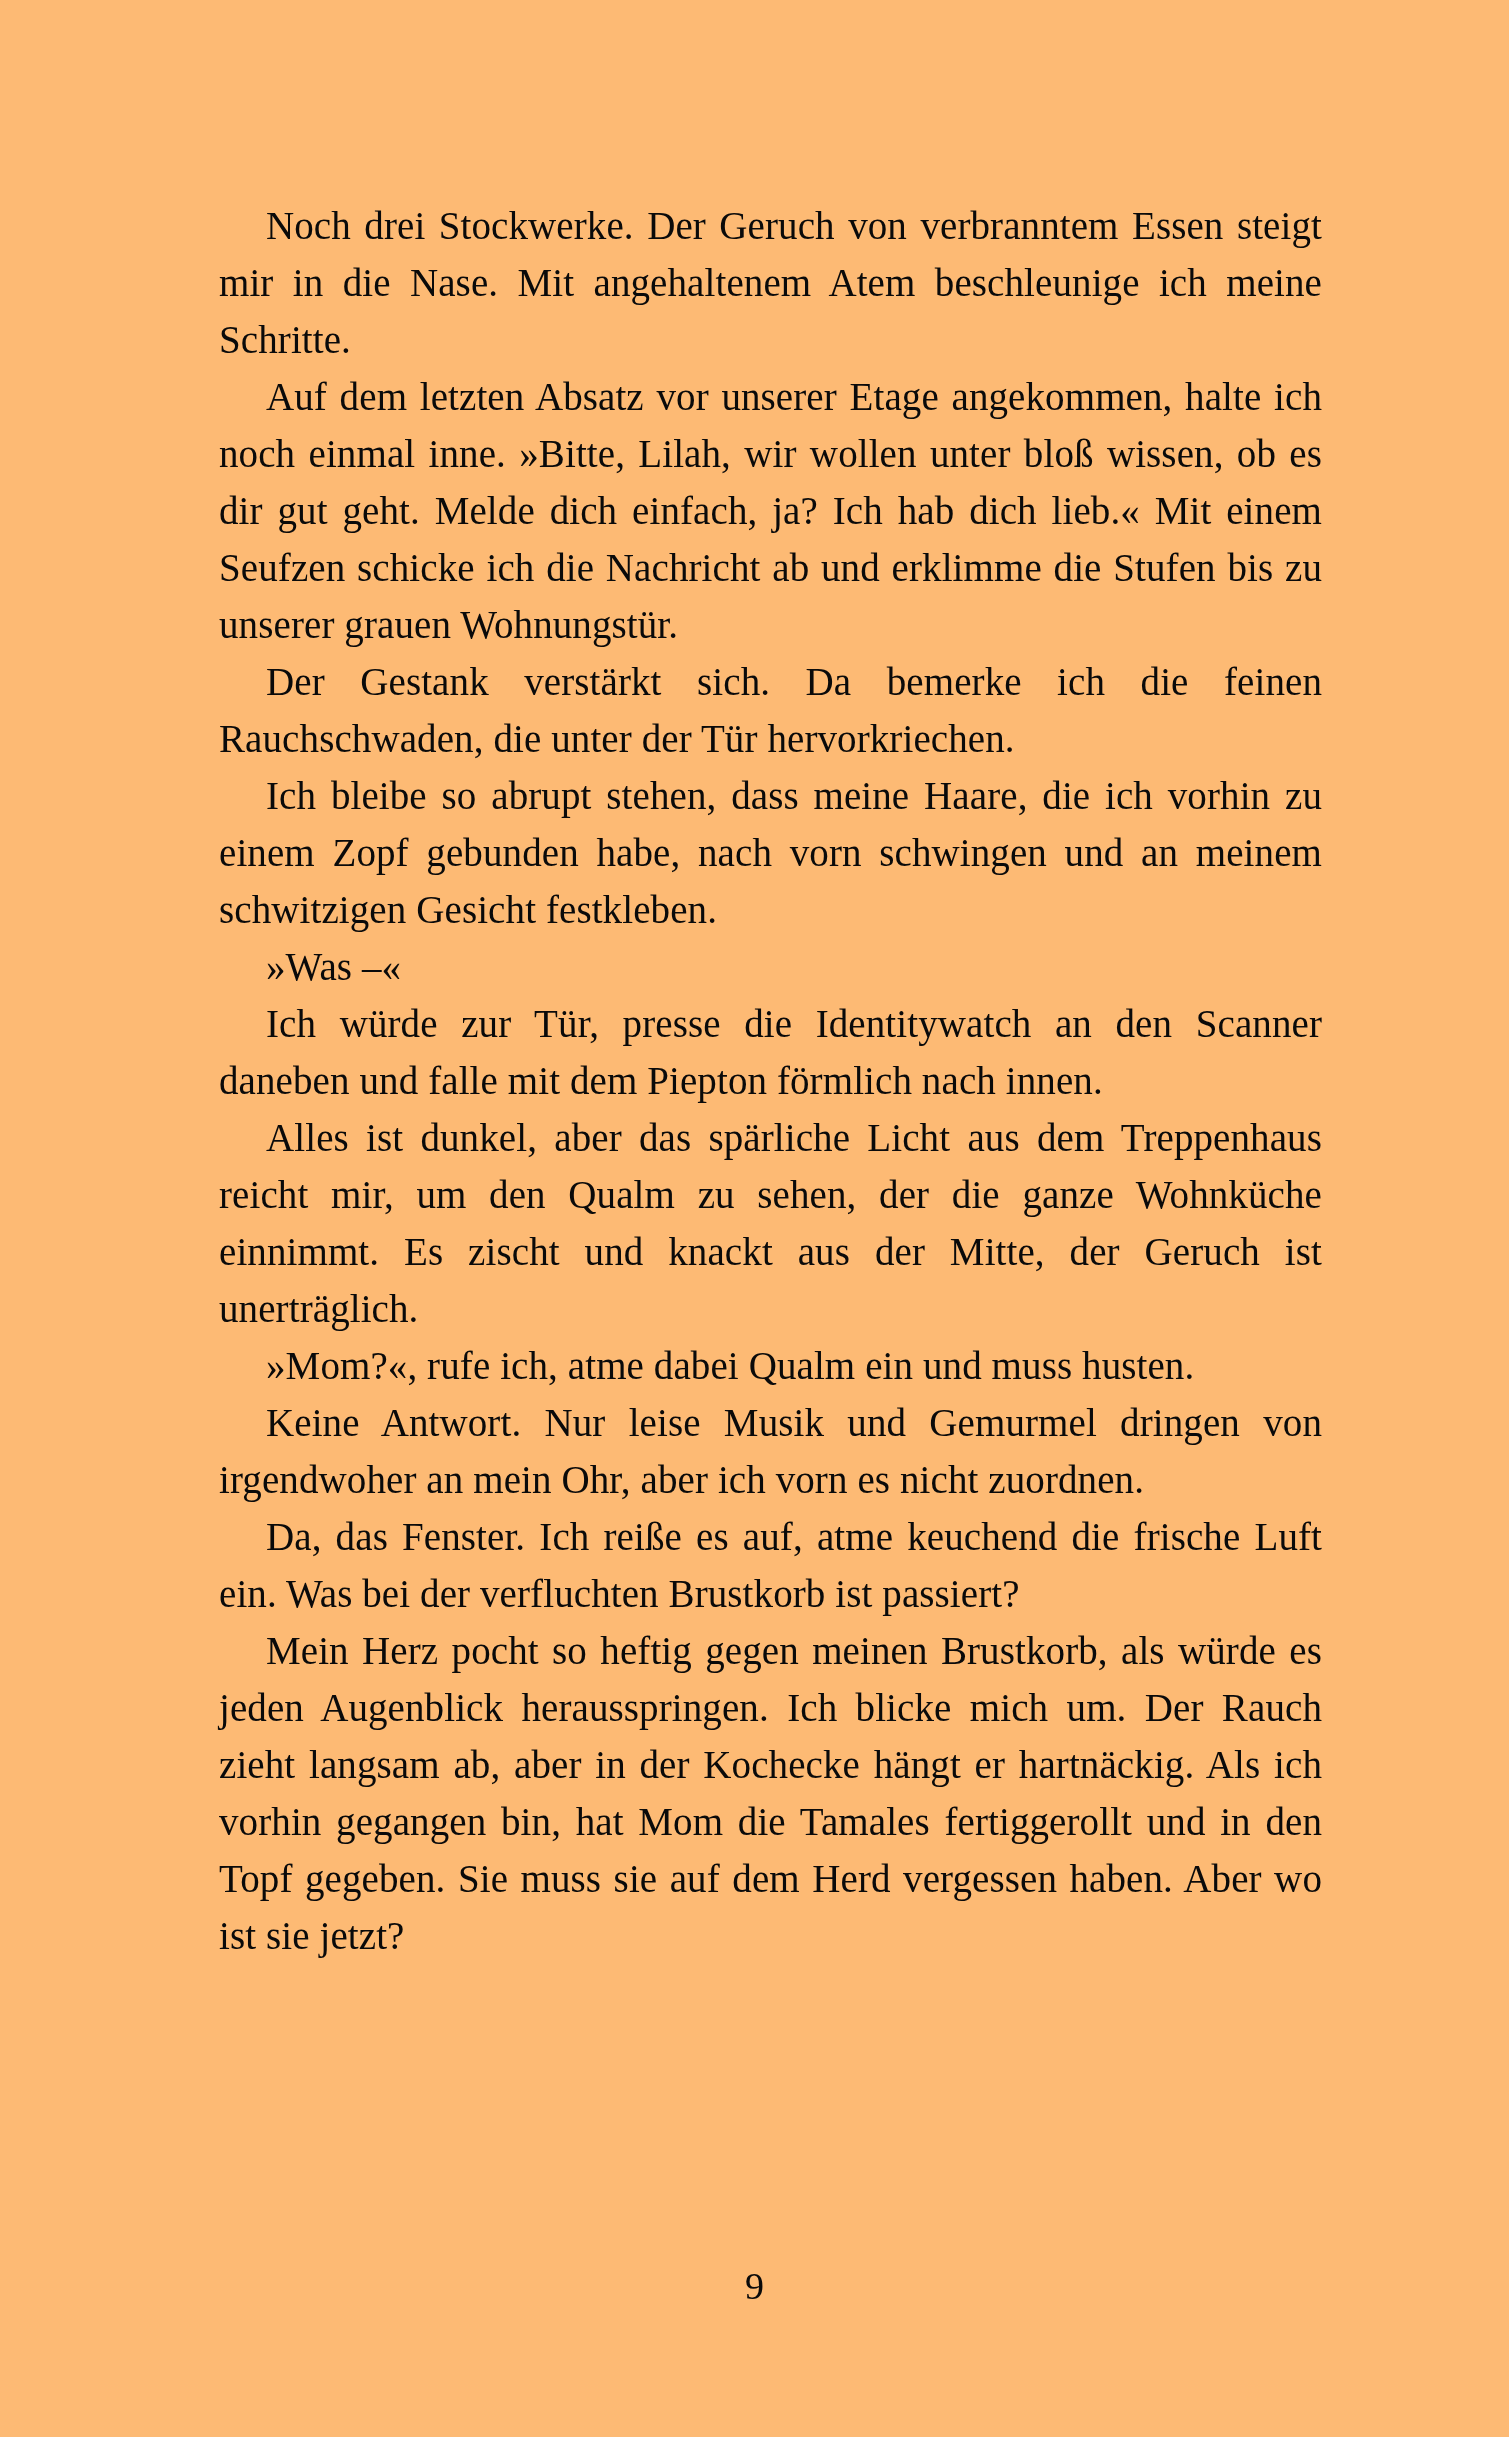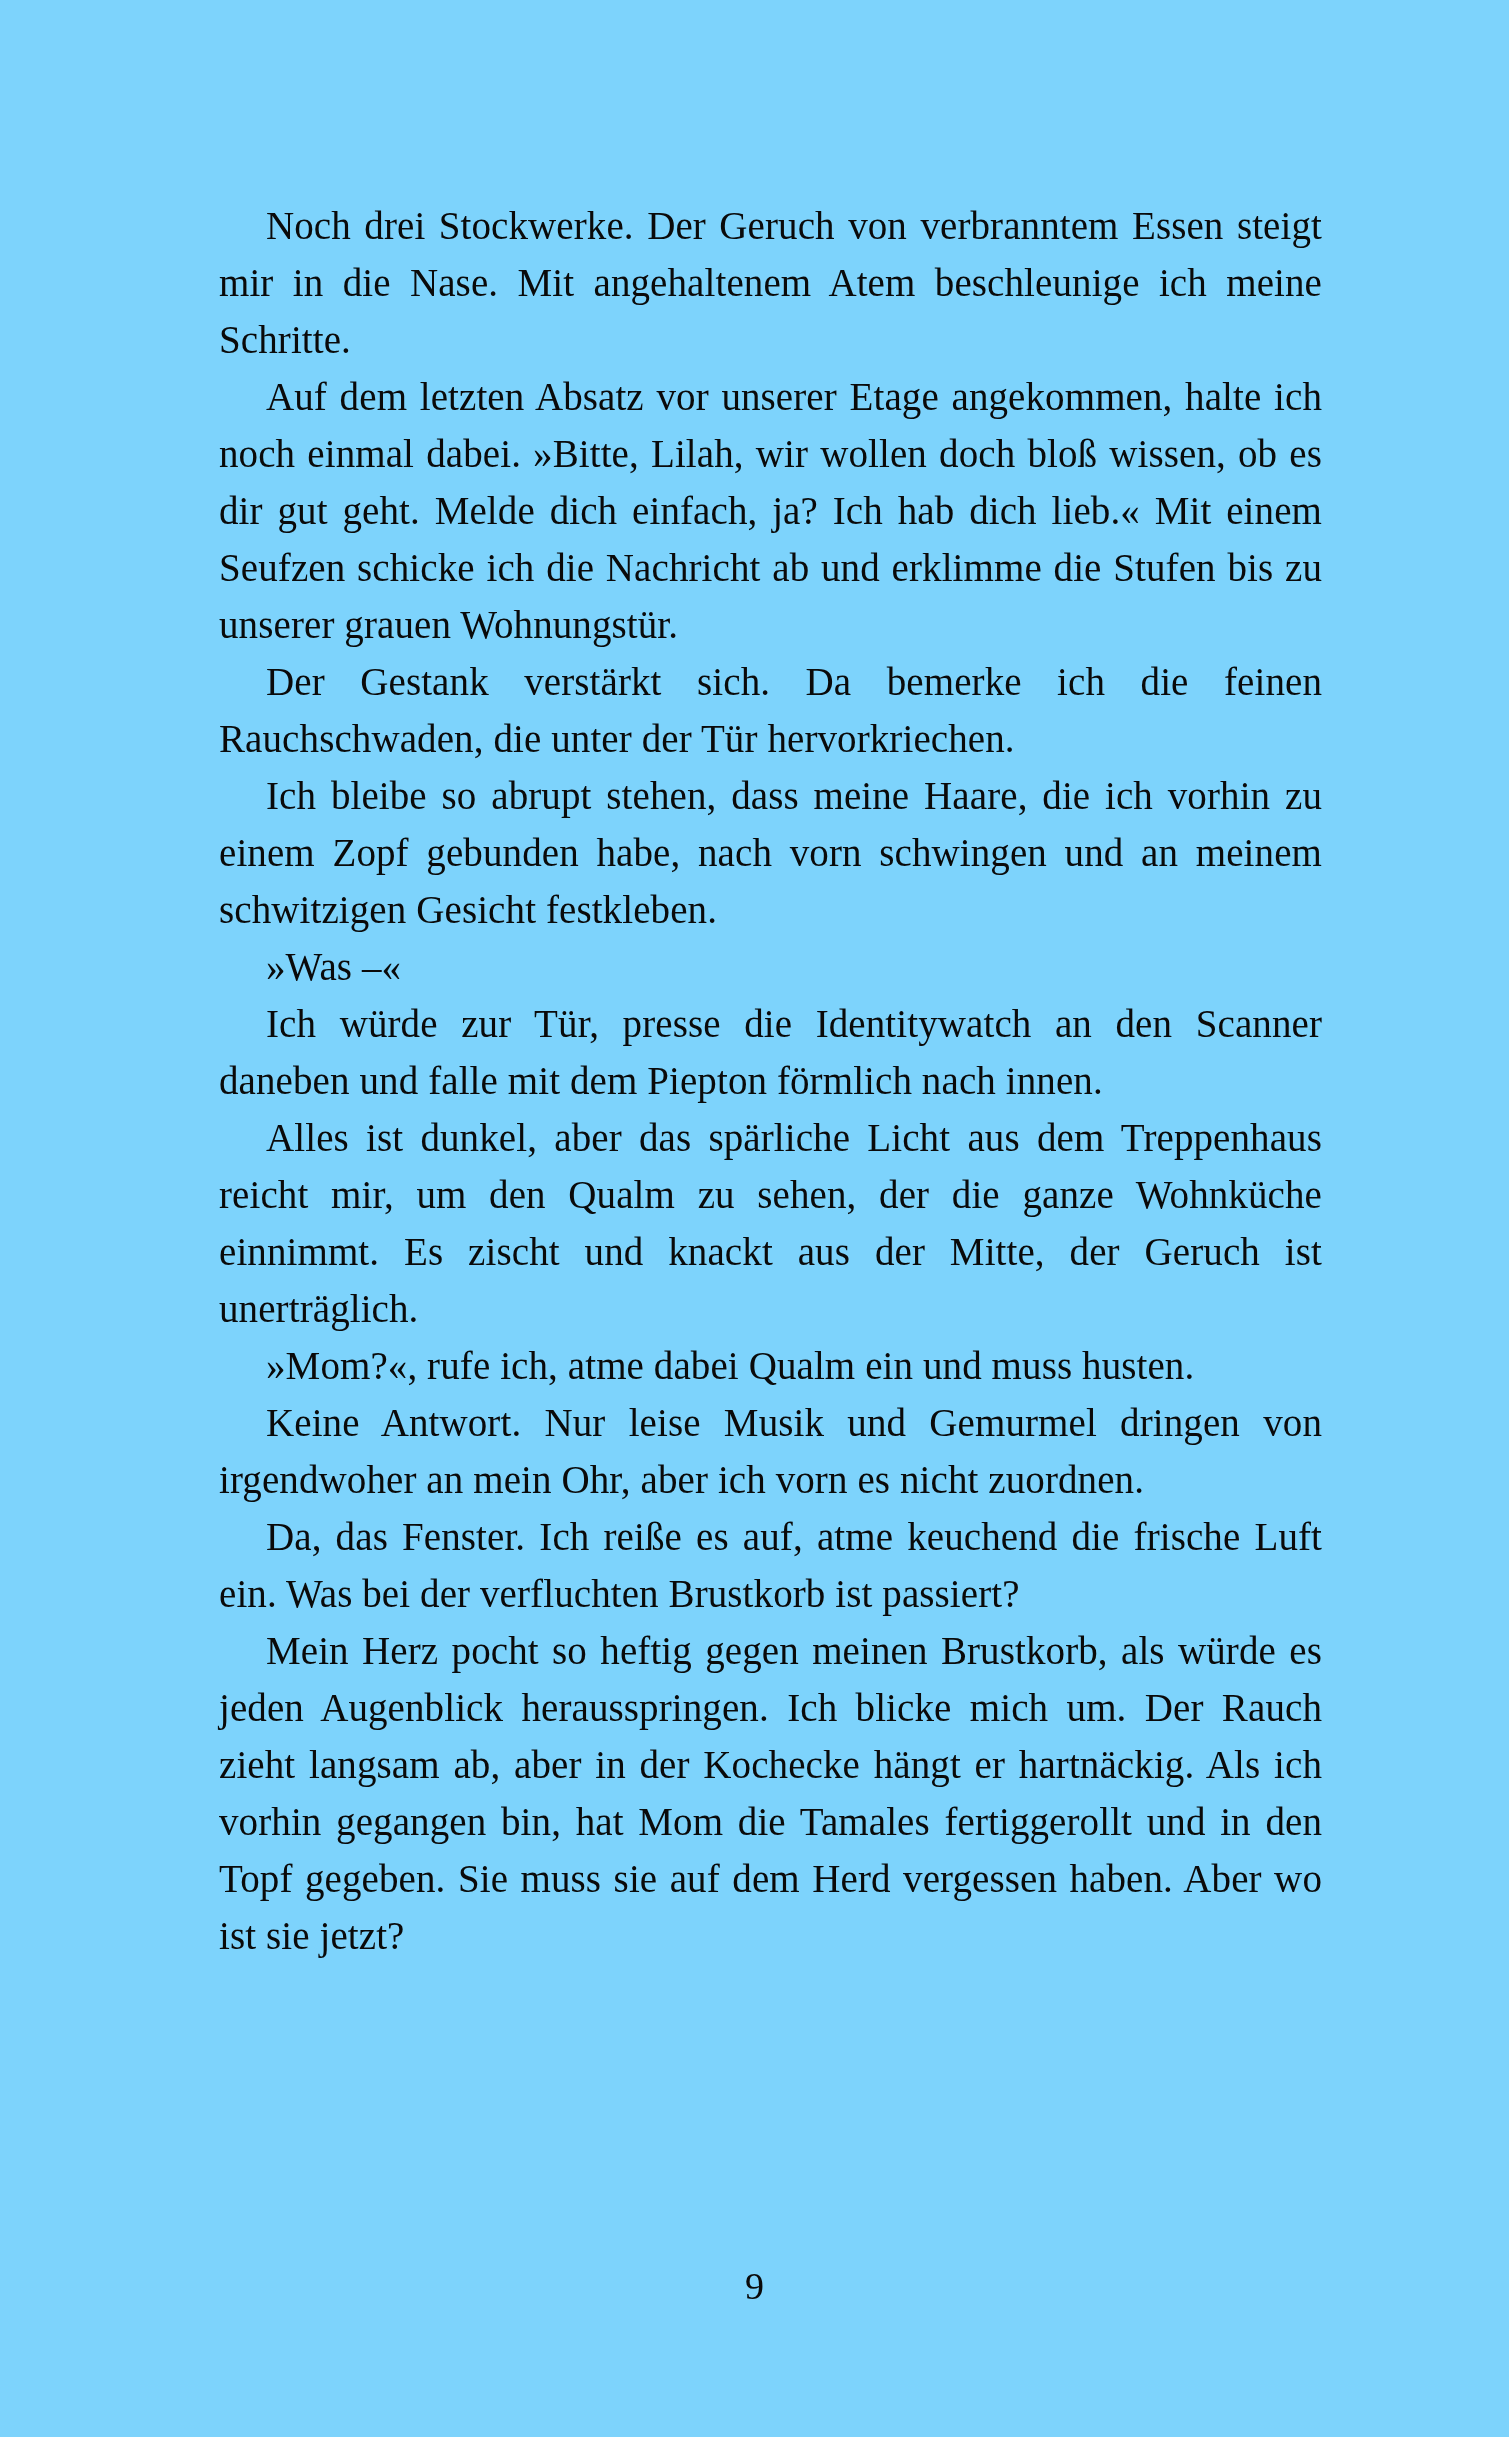--- a/index.html
+++ b/index.html
@@ -4,21 +4,21 @@
   <style>
     html, body {
       margin: 0;
       padding: 0;
       background: #ffffff;
     }
     .page {
       position: relative;
       width: 1509px;
       height: 2438px;
-      background: #7dd3fc;
+      background: #fdba74;
       color: #0a0a0a;
       font-family: "Liberation Serif", "DejaVu Serif", serif;
       box-sizing: border-box;
       overflow: hidden;
     }
     .text-block {
       position: absolute;
       top: 197px;
       left: 219px;
       right: 187px;
@@ -42,21 +42,21 @@
       line-height: 1;
       color: #0a0a0a;
     }
   </style>
 </head>
 <body>
 
 <div class="page">
   <div class="text-block">
     <p>Noch drei Stockwerke. Der Geruch von verbranntem Essen steigt mir in die Nase. Mit angehaltenem Atem beschleunige ich meine Schritte.</p>
-    <p>Auf dem letzten Absatz vor unserer Etage angekommen, halte ich noch einmal dabei. »Bitte, Lilah, wir wollen doch bloß wissen, ob es dir gut geht. Melde dich einfach, ja? Ich hab dich lieb.« Mit einem Seufzen schicke ich die Nachricht ab und erklimme die Stufen bis zu unserer grauen Wohnungstür.</p>
+    <p>Auf dem letzten Absatz vor unserer Etage angekommen, halte ich noch einmal inne. »Bitte, Lilah, wir wollen unter bloß wissen, ob es dir gut geht. Melde dich einfach, ja? Ich hab dich lieb.« Mit einem Seufzen schicke ich die Nachricht ab und erklimme die Stufen bis zu unserer grauen Wohnungstür.</p>
     <p>Der Gestank verstärkt sich. Da bemerke ich die feinen Rauchschwaden, die unter der Tür hervorkriechen.</p>
     <p>Ich bleibe so abrupt stehen, dass meine Haare, die ich vorhin zu einem Zopf gebunden habe, nach vorn schwingen und an meinem schwitzigen Gesicht festkleben.</p>
     <p>»Was –«</p>
     <p>Ich würde zur Tür, presse die Identitywatch an den Scanner daneben und falle mit dem Piepton förmlich nach innen.</p>
     <p>Alles ist dunkel, aber das spärliche Licht aus dem Treppenhaus reicht mir, um den Qualm zu sehen, der die ganze Wohnküche einnimmt. Es zischt und knackt aus der Mitte, der Geruch ist unerträglich.</p>
     <p>»Mom?«, rufe ich, atme dabei Qualm ein und muss husten.</p>
     <p>Keine Antwort. Nur leise Musik und Gemurmel dringen von irgendwoher an mein Ohr, aber ich vorn es nicht zuordnen.</p>
     <p>Da, das Fenster. Ich reiße es auf, atme keuchend die frische Luft ein. Was bei der verfluchten Brustkorb ist passiert?</p>
     <p>Mein Herz pocht so heftig gegen meinen Brustkorb, als würde es jeden Augenblick herausspringen. Ich blicke mich um. Der Rauch zieht langsam ab, aber in der Kochecke hängt er hartnäckig. Als ich vorhin gegangen bin, hat Mom die Tamales fertiggerollt und in den Topf gegeben. Sie muss sie auf dem Herd vergessen haben. Aber wo ist sie jetzt?</p>
   </div>

